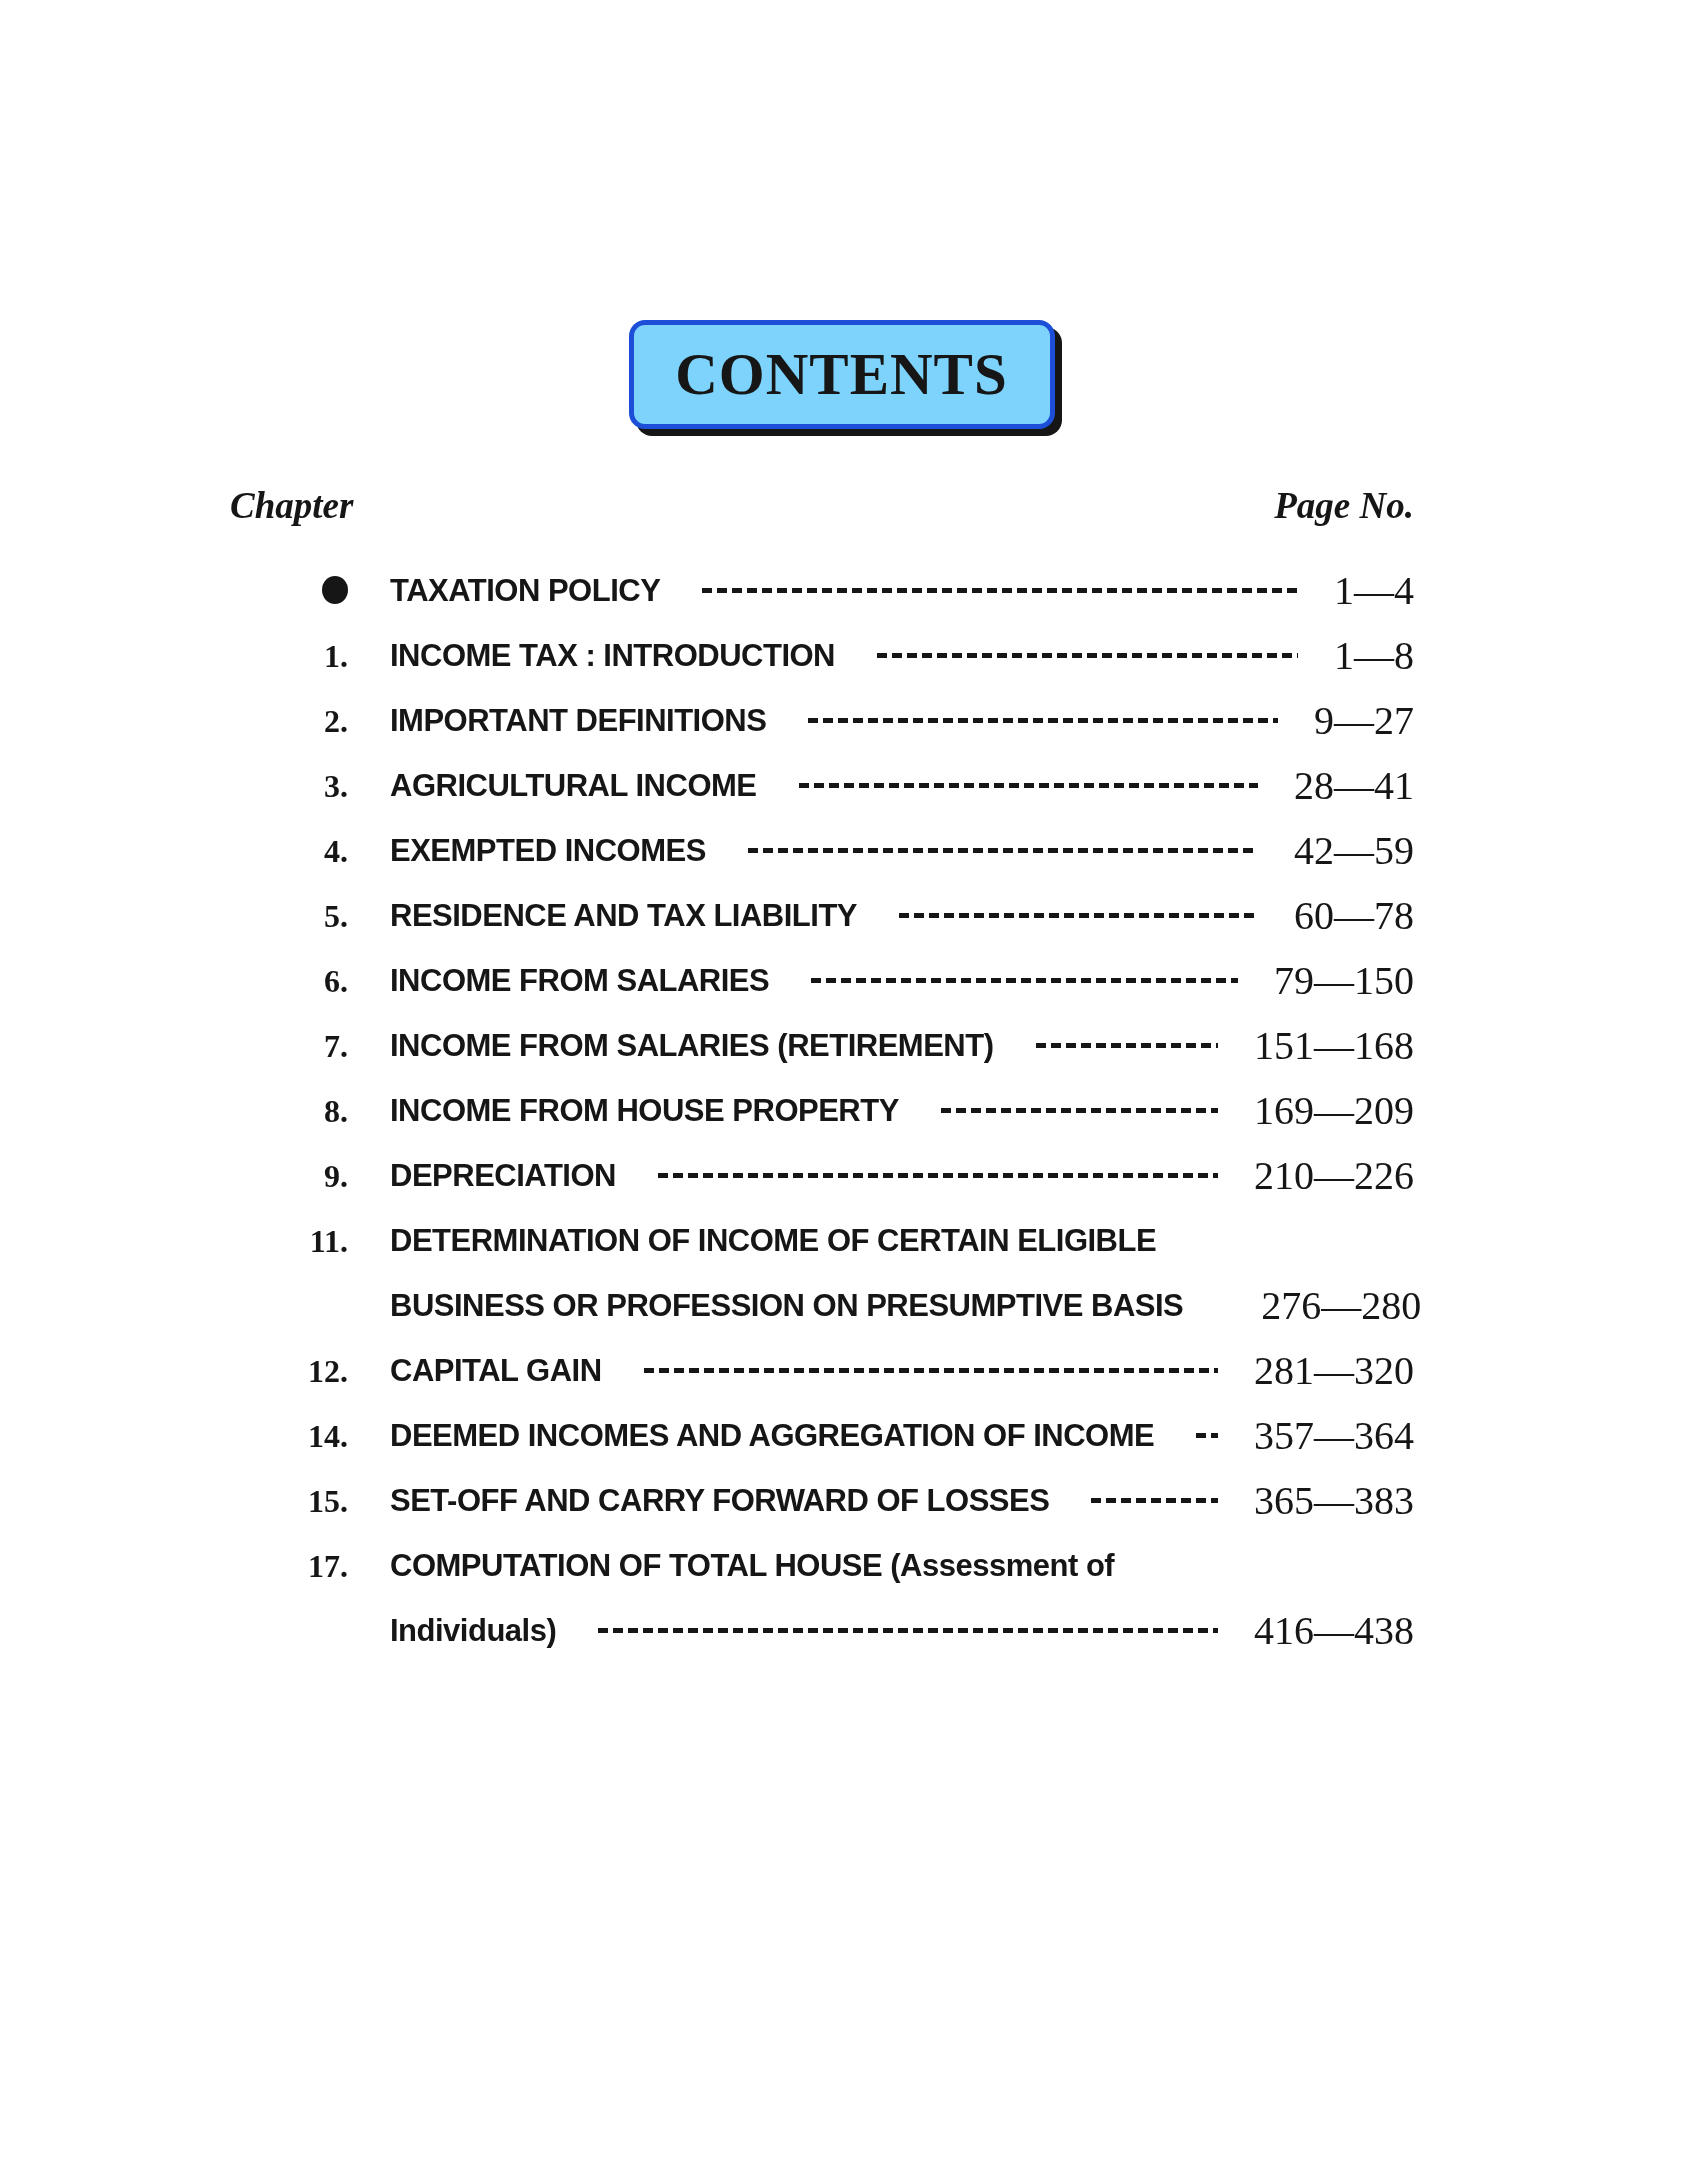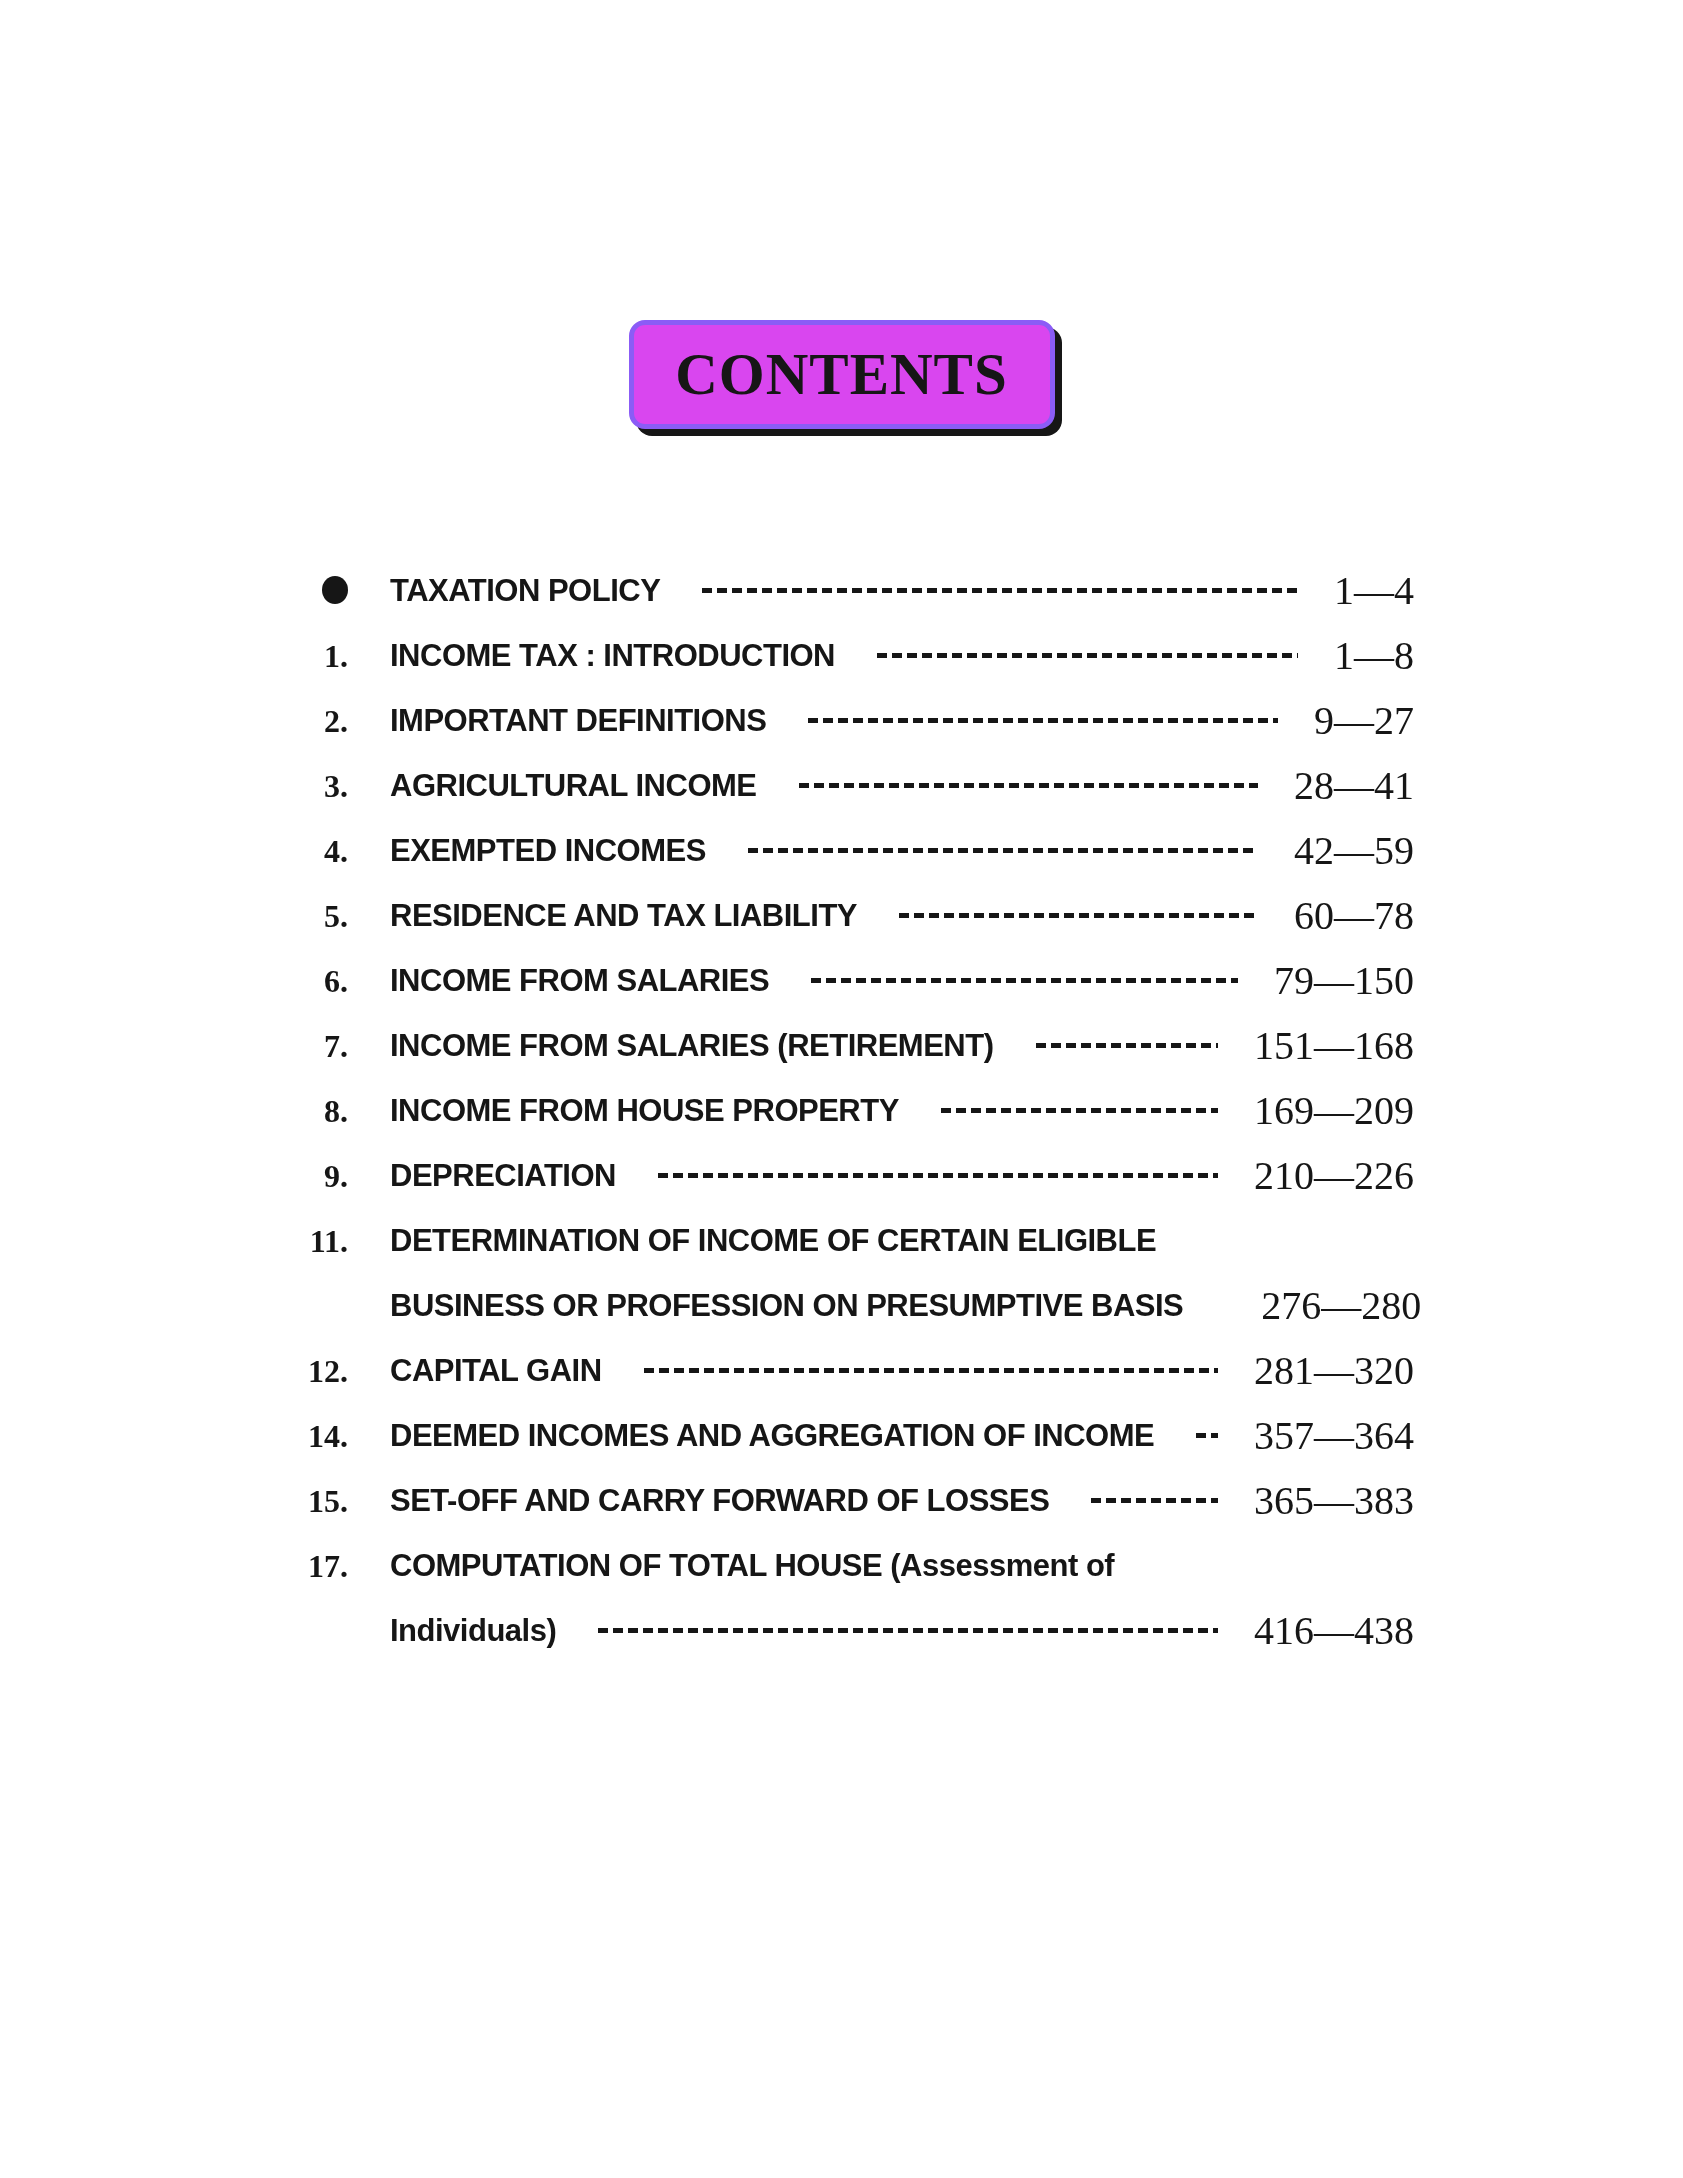--- a/index.html
+++ b/index.html
@@ -9,22 +9,22 @@
     background:#ffffff;
     color:#161616;
     overflow:hidden;
     margin:0 auto;
     font-family:"Liberation Sans",sans-serif;
   }
   
   .title-box{
     position:absolute;top:320px;left:50%;transform:translateX(-50%);
     width:426px;height:109px;box-sizing:border-box;
-    background:#d946ef;
-    border:5px solid #8b5cf6;
+    background:#7dd3fc;
+    border:5px solid #1d4ed8;
     border-radius:16px;
     box-shadow:7px 7px 0 0 #161616;
     display:flex;align-items:center;justify-content:center;
   }
   .title-text{
     font-family:"Liberation Serif",serif;
     font-weight:bold;
     font-size:59px;
     letter-spacing:1px;
     line-height:1;
@@ -85,20 +85,24 @@
 </style>
 </head>
 <body>
 
 <div class="page">
 
   <div class="title-box">
     <span class="title-text">CONTENTS</span>
   </div>
 
+  <div class="col-headers">
+    <span class="col-label">Chapter</span>
+    <span class="col-label">Page No.</span>
+  </div>
 
   <div class="toc">
       <div class="toc-line">
         <span class="num-cell"><span class="bullet"></span></span>
         <span class="entry-title">TAXATION POLICY</span>
         <div class="leader"></div>
         <span class="pages">1—4</span>
       </div>
       <div class="toc-line">
         <span class="num-cell">1.</span>

